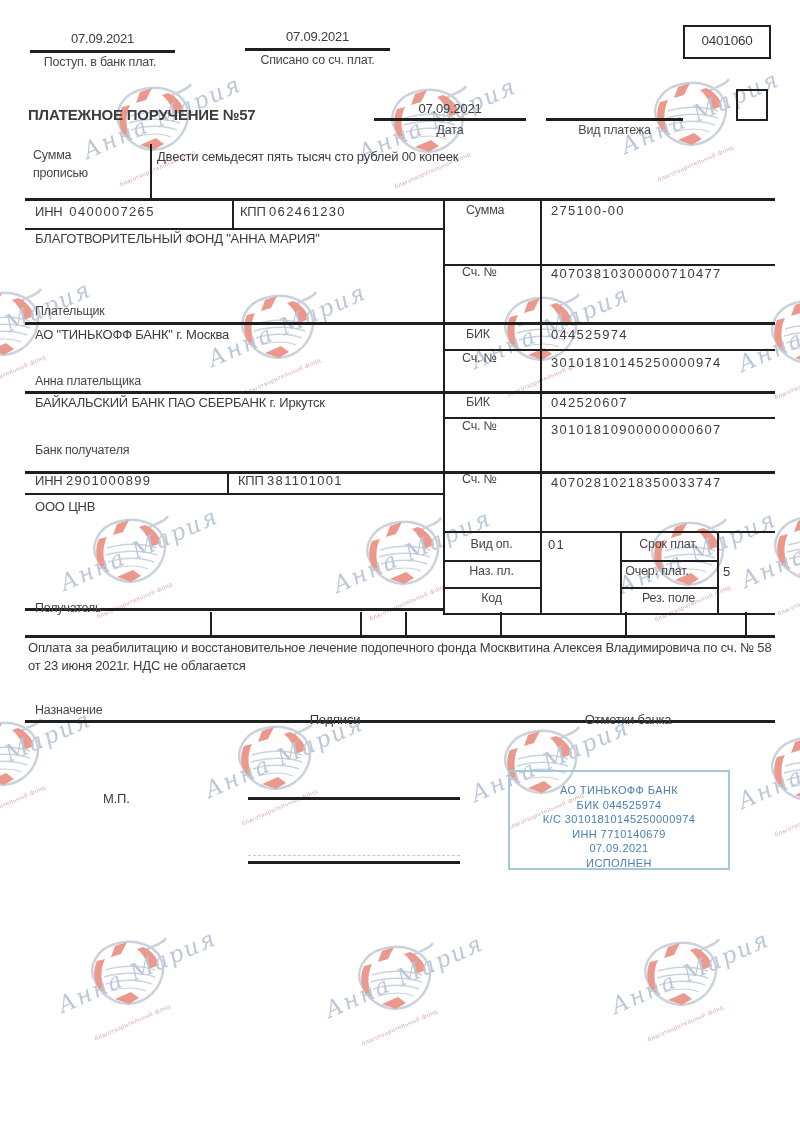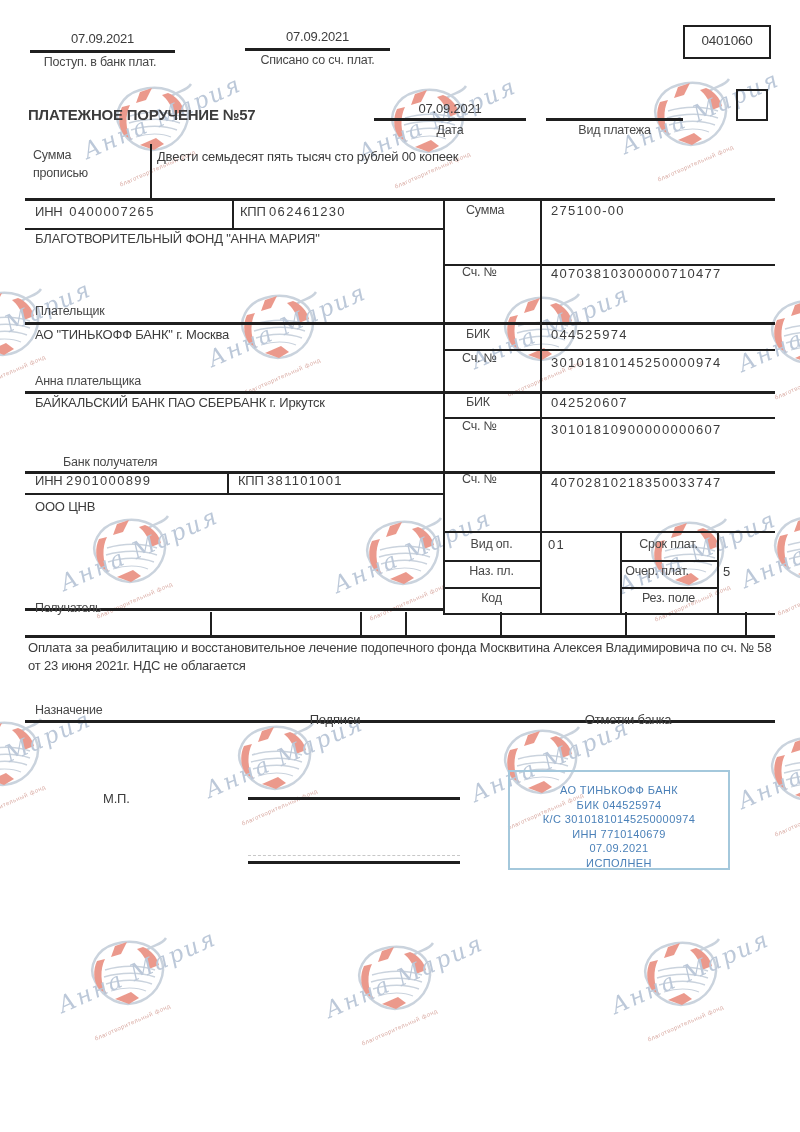--- a/index.html
+++ b/index.html
@@ -401,21 +401,21 @@
     <div class="t num" style="left:551px;top:327px;">044525974</div>
     <div class="t cap" style="left:462px;top:351px;">Сч. №</div>
     <div class="t num" style="left:551px;top:355px;">30101810145250000974</div>
     <div class="t cap" style="left:35px;top:374px;">Анна плательщика</div>
 
     <div class="t" style="left:35px;top:395px;">БАЙКАЛЬСКИЙ БАНК ПАО СБЕРБАНК г. Иркутск</div>
     <div class="t cap" style="left:466px;top:395px;">БИК</div>
     <div class="t num" style="left:551px;top:395px;">042520607</div>
     <div class="t cap" style="left:462px;top:419px;">Сч. №</div>
     <div class="t num" style="left:551px;top:422px;">30101810900000000607</div>
-    <div class="t cap" style="left:35px;top:455px;margin-left:28px;">Банк получателя</div>
+    <div class="t cap" style="left:35px;top:443px;">Банк получателя</div>
 
     <div class="t" style="left:35px;top:473px;">
       <span>ИНН</span>&nbsp;<span class="num">2901000899</span></div>
     <div class="t" style="left:238px;top:473px;">
       <span>КПП</span>&nbsp;<span class="num">381101001</span></div>
     <div class="t cap" style="left:462px;top:472px;">Сч. №</div>
     <div class="t num" style="left:551px;top:475px;">40702810218350033747</div>
     <div class="t" style="left:35px;top:499px;">ООО ЦНВ</div>
     <div class="t cap" style="left:35px;top:590px;margin-top:11px;">Получатель</div>
 

